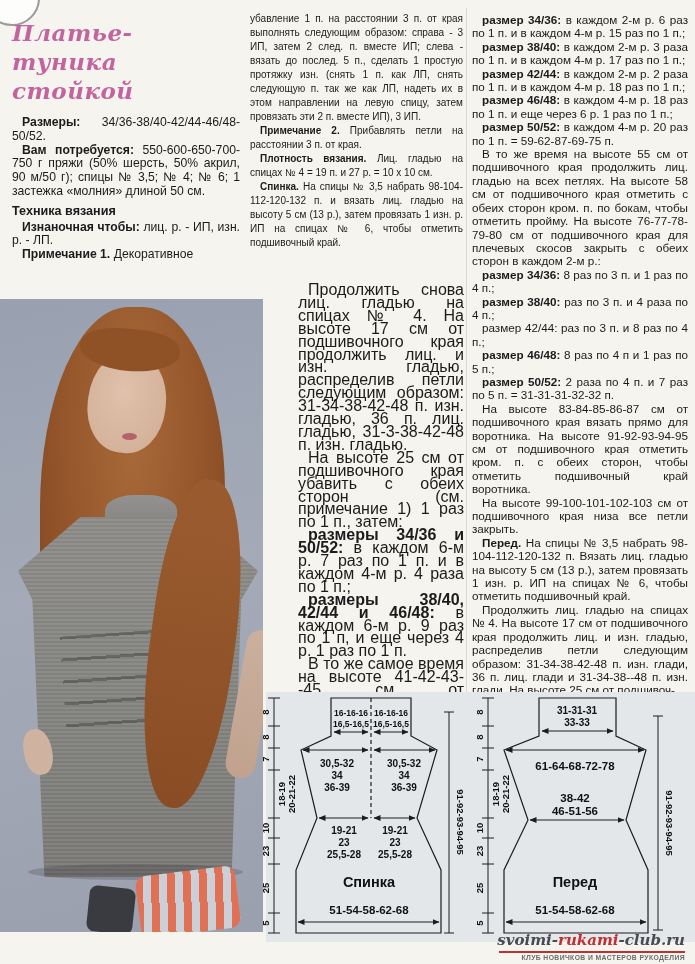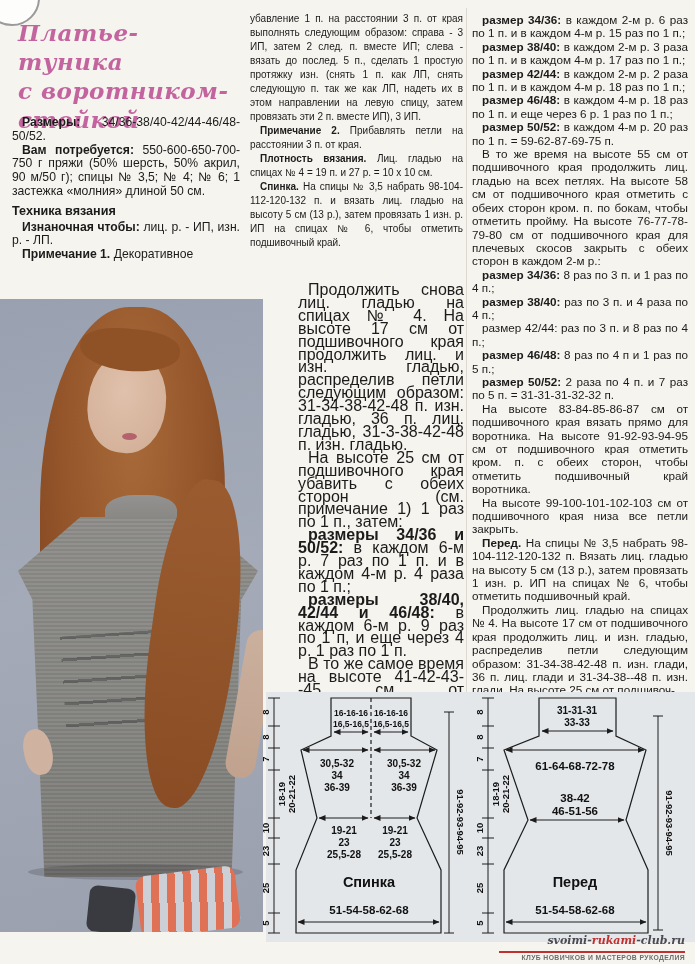--- a/index.html
+++ b/index.html
@@ -4,21 +4,21 @@
 <style>
   html,body{margin:0;padding:0;}
   body{
     width:695px;height:964px;position:relative;overflow:hidden;
     background:#f6f4ee;
     font-family:"Liberation Sans",sans-serif;color:#1b1b1b;
   }
   .corner-arc{position:absolute;left:-16px;top:-30px;width:52px;height:52px;
     border:2px solid #9a9a9a;border-radius:50%;background:#fdfdfb;}
   
-  .title{position:absolute;left:18px;top:18px;width:220px;
+  .title{position:absolute;left:12px;top:18px;width:220px;
     font-family:"DejaVu Serif",serif;font-style:italic;font-weight:bold;
     font-size:23px;line-height:29px;letter-spacing:.5px;}
   
   .col{position:absolute;text-align:justify;}
   .col p{margin:0;text-indent:10px;}
   .col p.noind{text-indent:0;}
   .col b{font-weight:bold;}
   #left-col{left:12px;top:116px;width:228px;font-size:12.2px;line-height:13.8px;}
   #left-col .heading{text-align:left;font-weight:bold;font-size:12.6px;
     margin:6px 0 2px 0;text-indent:0;}
@@ -71,32 +71,31 @@
   .t10{font-size:10px;}
   .t11{font-size:11.5px;}
   .tt{font-size:14.5px;}
   .tr{font-size:9.5px;}
   .ln{stroke:#1c1c1c;stroke-width:1.2;fill:none;}
   .lnthin{stroke:#1c1c1c;stroke-width:1;fill:none;}
   .dash{stroke:#1c1c1c;stroke-width:1.2;fill:none;stroke-dasharray:4 3;}
   
   .footer{position:absolute;right:10px;top:931px;width:200px;text-align:right;}
   .footer-url{font-family:"DejaVu Serif",serif;font-style:italic;font-weight:bold;
-    font-size:11px;line-height:19px;white-space:nowrap;}
+    font-size:15px;line-height:19px;white-space:nowrap;}
   .footer-rule{margin:1px 0 1px auto;width:186px;height:2px;background:#c03030;}
   .footer-tag{font-size:6.8px;font-weight:bold;color:#6c6c6c;letter-spacing:.4px;white-space:nowrap;}
 </style>
 </head>
 <body>
 
 <div class="corner-arc"></div>
 
 <div class="title" style="color:#c4649f">
   <div>Платье-туника</div>
-  <div>с воротником-</div>
   <div>стойкой</div>
 </div>
 
 <div class="col" id="left-col">
   <p><b>Размеры:</b> <span>34/36-38/40-42/44-46/48-50/52.</span></p>
   <p><b>Вам потребуется:</b> <span>550-600-650-700-750 г пряжи (50% шерсть, 50% акрил, 90 м/50 г); спицы № 3,5; № 4; № 6; 1 застежка «молния» длиной 50 см.</span></p>
   <div class="heading">Техника вязания</div>
   <p><b>Изнаночная чтобы:</b> <span>лиц. р. - ИП, изн. р. - ЛП.</span></p>
   <p><b>Примечание 1.</b> <span>Декоративное</span></p>
 </div>

